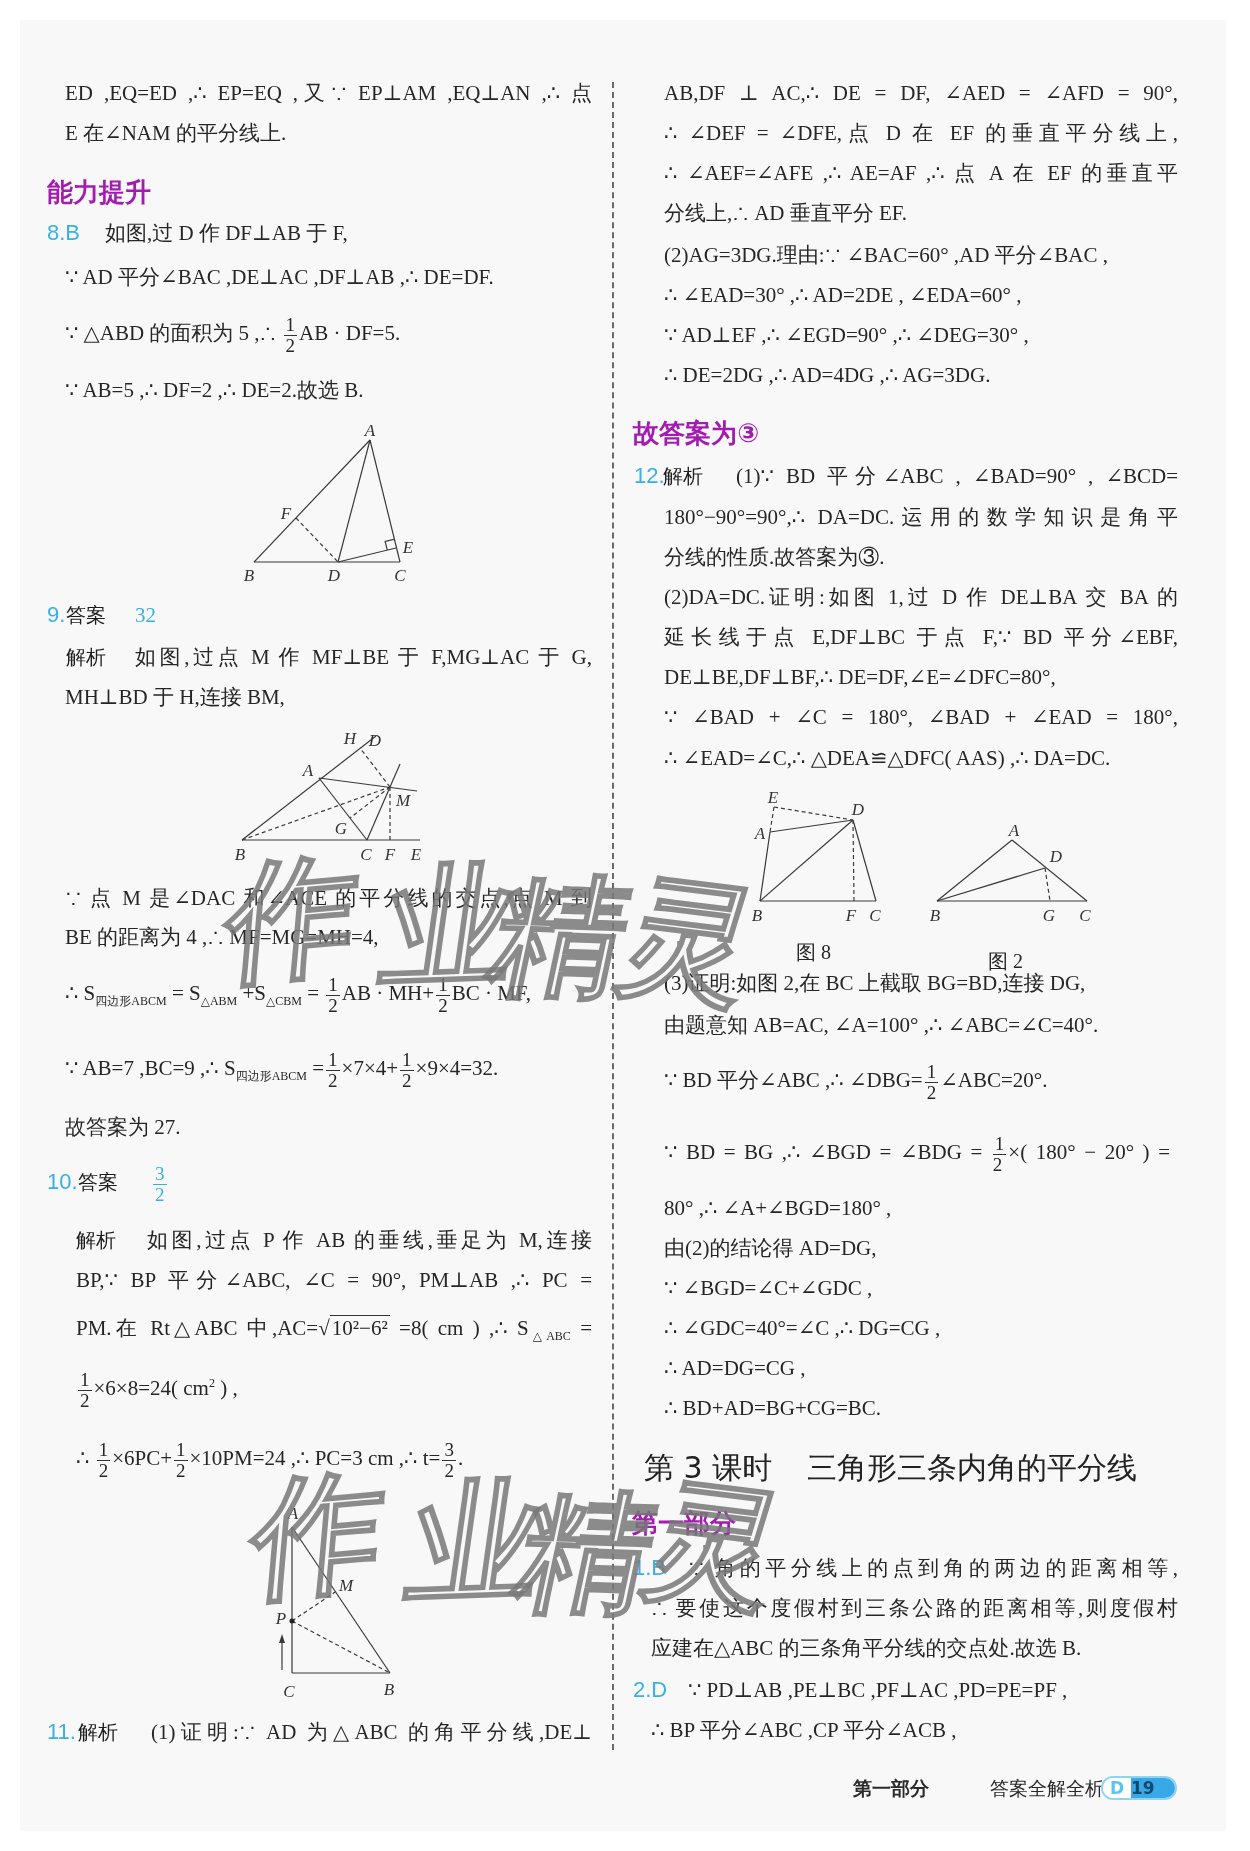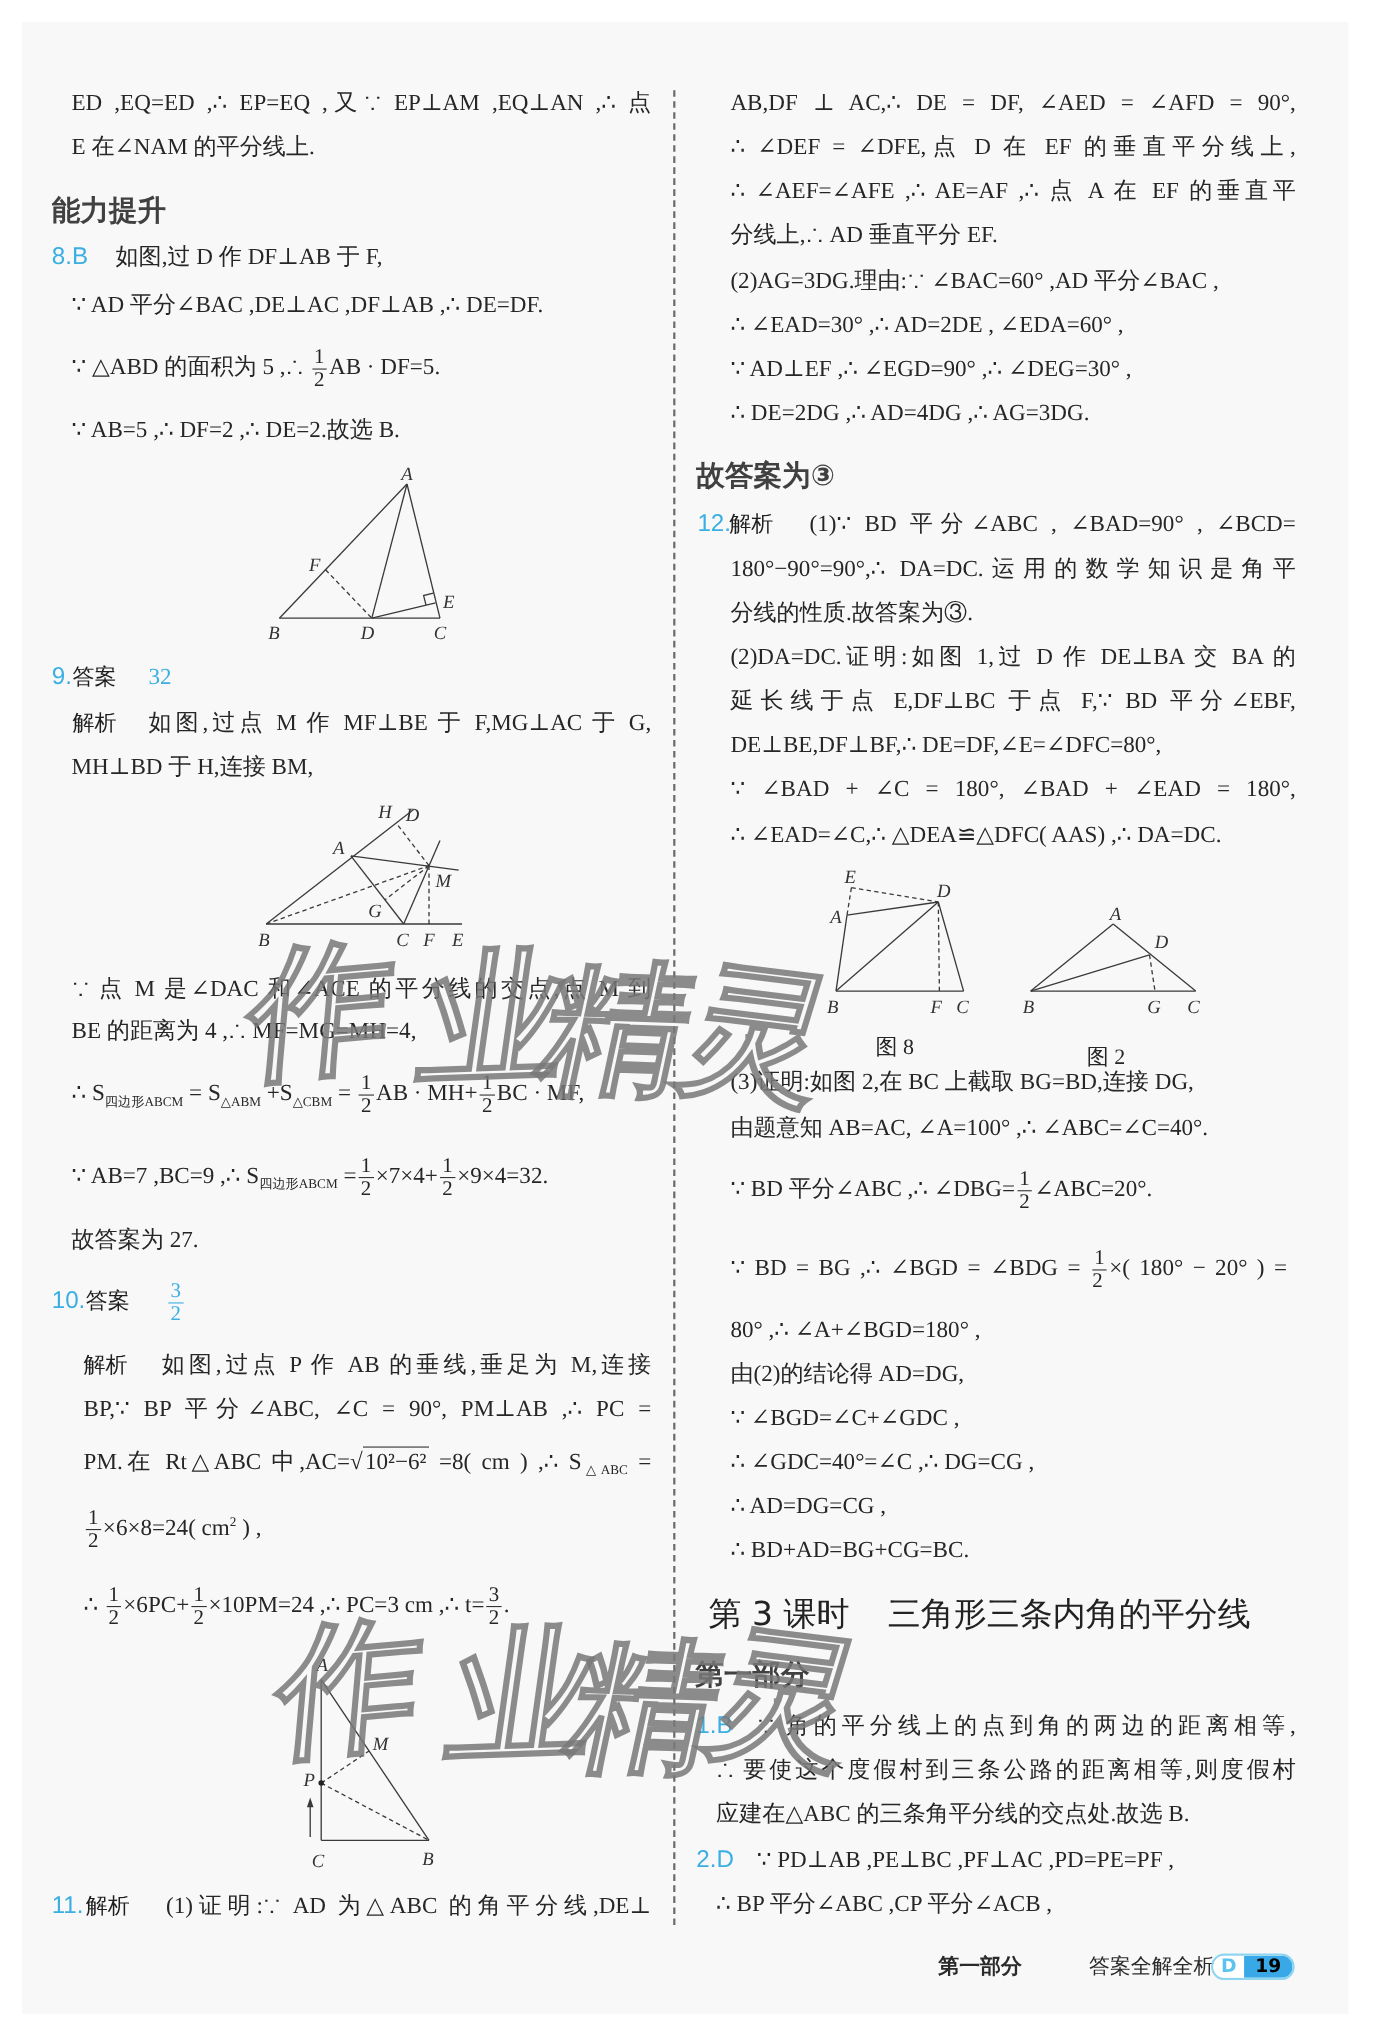--- a/index.html
+++ b/index.html
@@ -2,21 +2,21 @@
 <html><head>
 <meta charset="utf-8">
 <style>
   html,body{margin:0;padding:0;}
   body{width:1250px;height:1851px;background:#ffffff;position:relative;overflow:hidden;
        font-family:"Liberation Serif","DejaVu Serif",serif;color:#262626;}
   .page{position:absolute;left:20px;top:20px;width:1206px;height:1811px;background:#f8f8f8;}
   .ln{position:absolute;height:24px;line-height:24px;font-size:21px;white-space:nowrap;}
   .full{text-align:justify;text-align-last:justify;}
   .sec{position:absolute;height:30px;line-height:30px;font-family:"DejaVu Sans",sans-serif;
-       font-weight:bold;font-size:26px;color:#404040;white-space:nowrap;}
+       font-weight:bold;font-size:26px;color:#a21caf;white-space:nowrap;}
   .num{position:absolute;height:24px;line-height:24px;font-family:"Liberation Sans",sans-serif;
        font-size:22px;color:#3aafe3;white-space:nowrap;}
   .lbl{position:absolute;height:24px;line-height:24px;font-family:"DejaVu Sans",sans-serif;
        font-size:20px;color:#1e1e1e;white-space:nowrap;}
   .blue{color:#3aafe3;}
   .frac{display:inline-block;vertical-align:middle;text-align:center;margin:-12px 2px;
         font-size:19px;line-height:20px;}
   .frac .n{display:block;border-bottom:1px solid #333;padding:0 2px;}
   .frac.blue .n{border-bottom-color:#3aafe3;}
   .frac .d{display:block;}
@@ -28,21 +28,21 @@
   svg .pl{font-family:"Liberation Serif",serif;font-style:italic;font-size:17px;fill:#333;}
   .cap{position:absolute;height:24px;line-height:24px;font-size:20px;white-space:nowrap;}
   .lesson{position:absolute;height:36px;line-height:36px;font-family:"DejaVu Sans",sans-serif;
           font-size:30px;color:#222;white-space:nowrap;}
   .foot{position:absolute;height:24px;line-height:24px;font-family:"DejaVu Sans",sans-serif;
         font-size:19px;color:#2a2a2a;white-space:nowrap;}
   .badge{position:absolute;left:1101px;top:1776px;width:72px;height:20px;border:2px solid #8fd5f2;
          border-radius:12px;overflow:hidden;display:flex;font-family:"DejaVu Sans",sans-serif;
          font-weight:bold;font-size:17px;line-height:20px;}
   .badge .letter{width:28px;text-align:center;background:#ffffff;color:#5cc3ee;}
-  .badge .pnum{flex:1;text-align:center;background:#38a8e6;color:#000000;}
+  .badge .pnum{flex:1;text-align:left;background:#38a8e6;color:#0c4a6e;}
   .wm-group{position:absolute;width:600px;height:170px;pointer-events:none;z-index:5;}
   .wm{position:absolute;font-family:"DejaVu Sans",sans-serif;font-weight:bold;font-size:132px;
       line-height:1;color:transparent;-webkit-text-stroke:1.5px rgba(120,120,120,0.85);}
 </style>
 </head>
 <body>
 
 <div class="page"></div>
 <div class="divider"></div>
 

